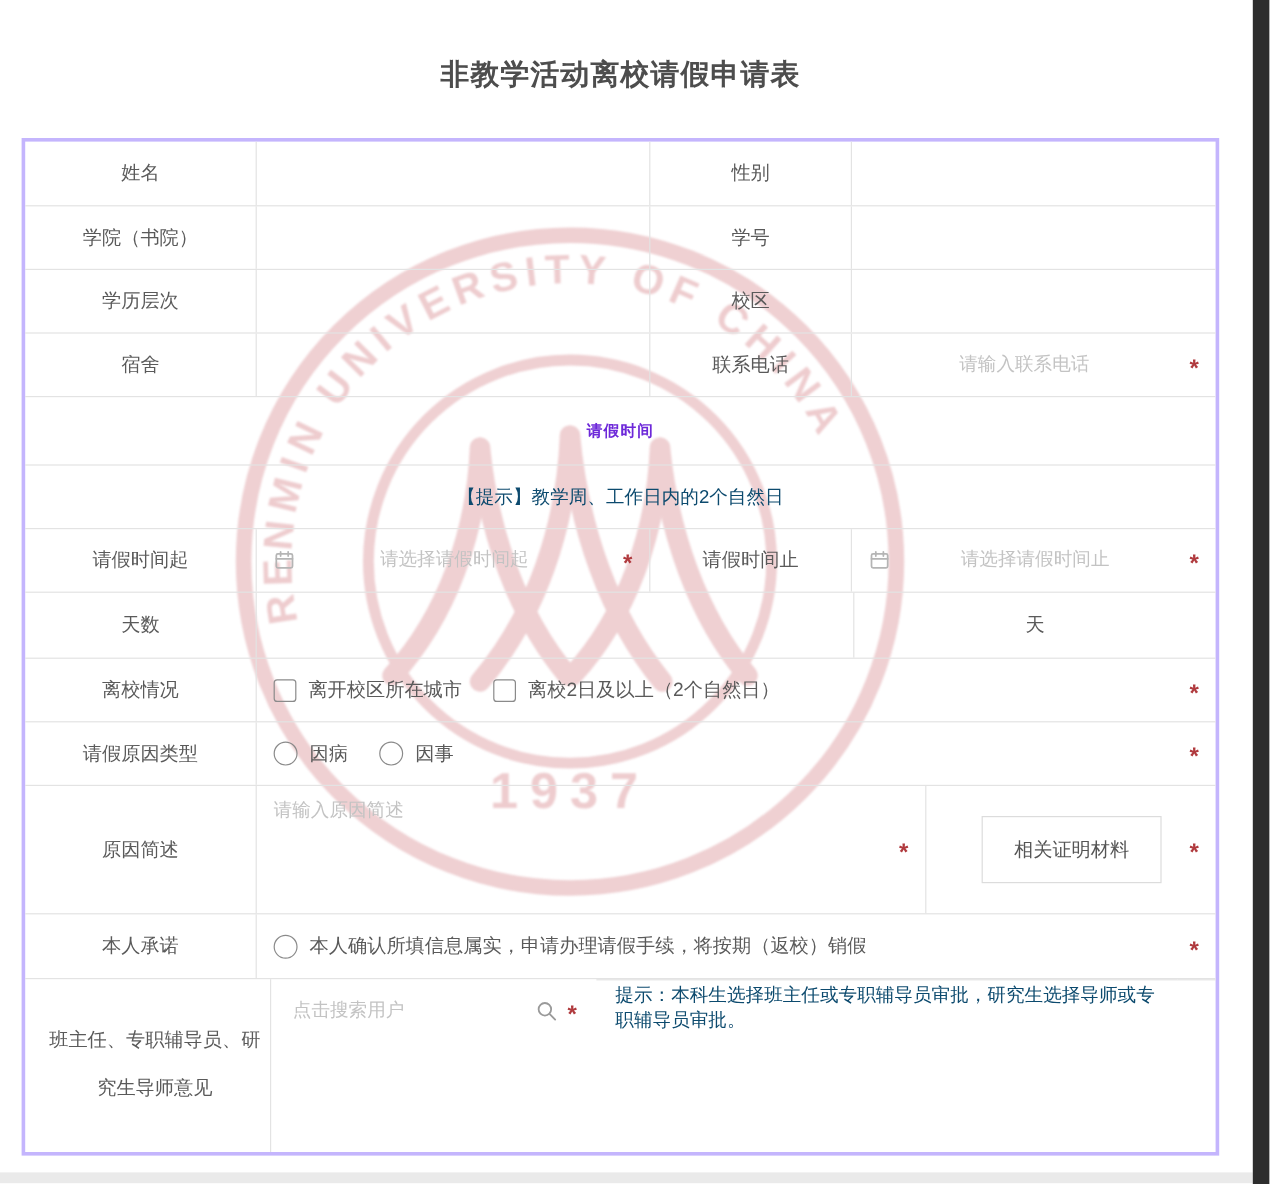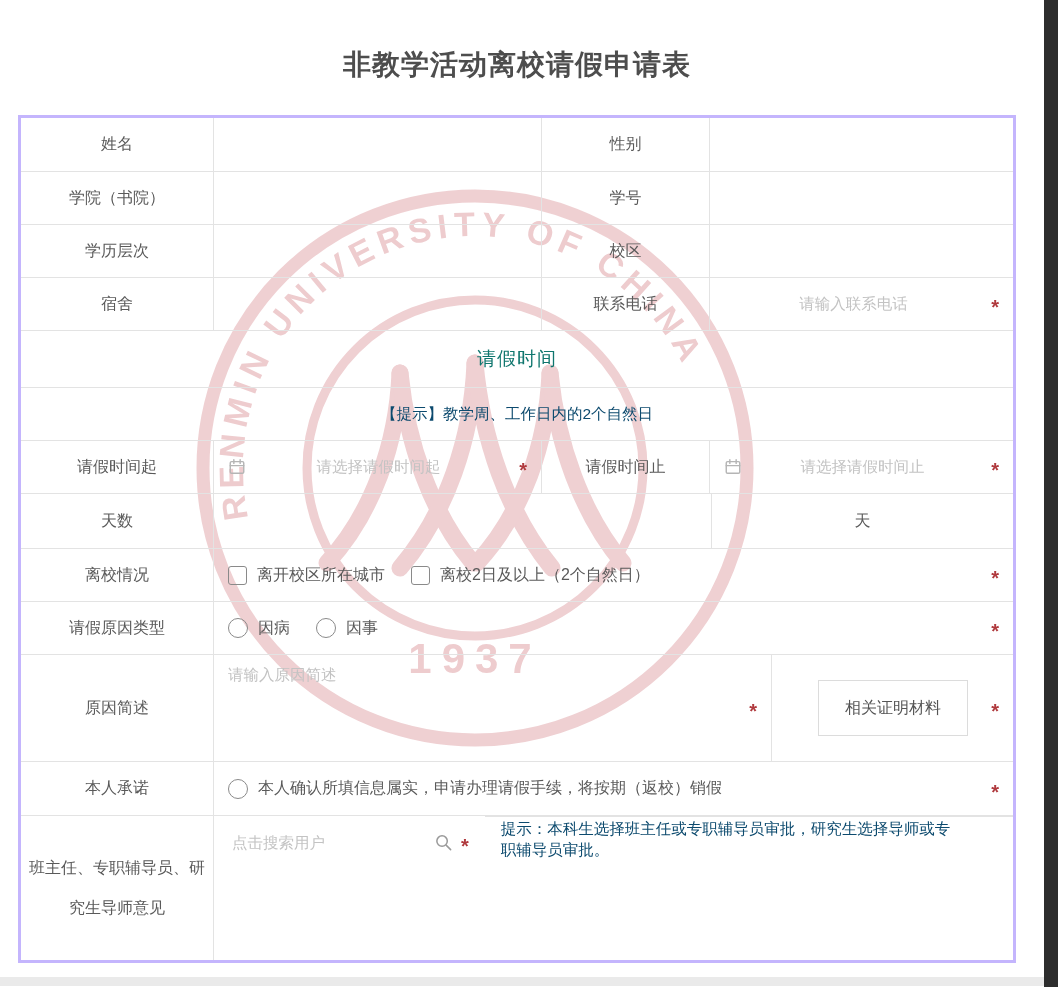--- a/index.html
+++ b/index.html
@@ -2,21 +2,21 @@
 <html><head>
 <meta charset="utf-8">
 <style>
   html,body{margin:0;padding:0;}
   body{
     width:1058px;height:987px;position:relative;overflow:hidden;
     background:#ffffff;font-family:"Liberation Sans","DejaVu Sans",sans-serif;
   }
   .title{
     position:absolute;top:46px;left:18px;width:998px;margin:0;
-    text-align:center;font-size:28px;font-weight:bold;color:#4d4d4d;letter-spacing:1px;
+    text-align:center;font-size:24px;font-weight:bold;color:#4d4d4d;letter-spacing:1px;
   }
   .watermark{
     position:absolute;left:155px;top:148px;width:640px;height:640px;
     filter:blur(0.7px);pointer-events:none;z-index:0;
   }
   .form-table{
     position:absolute;left:18px;top:115px;width:998px;
     border:3px solid #c4b5fd;box-sizing:border-box;z-index:1;background:transparent;
   }
   .row{display:flex;border-top:1px solid #e3e3e3;box-sizing:border-box;}
@@ -32,21 +32,21 @@
   .w168{width:168px;flex:none;}
   .w498{width:498px;flex:none;}
   .w558{width:558px;flex:none;}
   .grow{flex:1;}
   .h53{height:53px;}
   .h57{height:57px;}
   .h55{height:55px;}
   .h107{height:107px;}
   .h54{height:54px;text-align:center;}
   .left-align{justify-content:flex-start;padding:0 14px;}
-  .section-header{font-weight:normal;font-size:19px;color:#0f766e;letter-spacing:1px;}
+  .section-header{font-weight:bold;font-size:13px;color:#6d28d9;letter-spacing:1px;}
   .hint-text{font-size:15.5px;color:#0c4a6e;}
   input,textarea{
     border:none;outline:none;background:transparent;
     font-family:"Liberation Sans","DejaVu Sans",sans-serif;
     font-size:15.5px;color:#15803d;
   }
   input::placeholder,textarea::placeholder{color:#c3c3c3;}
   .center-input{text-align:center;}
   .req{color:#b03a3e;font-size:20px;font-weight:bold;line-height:1;margin-left:8px;flex:none;transform:translateY(3px);}
   .cal-icon,.search-icon{flex:none;cursor:pointer;}
@@ -61,21 +61,21 @@
   .check-group{display:flex;align-items:center;margin-right:26px;}
   .attach-btn{
     width:150px;height:56px;border:1px solid #dcdcdc;background:#ffffff;
     display:flex;align-items:center;justify-content:center;
     font-size:16px;color:#555;cursor:pointer;flex:none;margin-left:32px;
   }
   .reason-cell{align-items:flex-start;padding:10px 14px;}
   .reason-cell textarea{flex:1;height:84px;resize:none;padding:0;}
   .reason-cell .req{align-self:center;}
   .multi-label{
-    text-align:center;line-height:40px;padding:0 8px;
+    text-align:center;line-height:40px;padding:0 8px;margin-left:12px;
   }
   .stack{display:flex;flex-direction:row;align-items:stretch;justify-content:flex-start;padding:0;}
   .sub-row{display:flex;align-items:center;border-top:1px solid #e3e3e3;box-sizing:border-box;padding:0 16px;}
   .sub-row:first-child{border-top:none;}
   .sh53{height:53px;}
   .sh46{height:46px;}
   .bottom-bar{
     position:absolute;left:0;right:14px;bottom:1px;height:9px;background:#eaeaea;z-index:2;
   }
   .side-strip{

